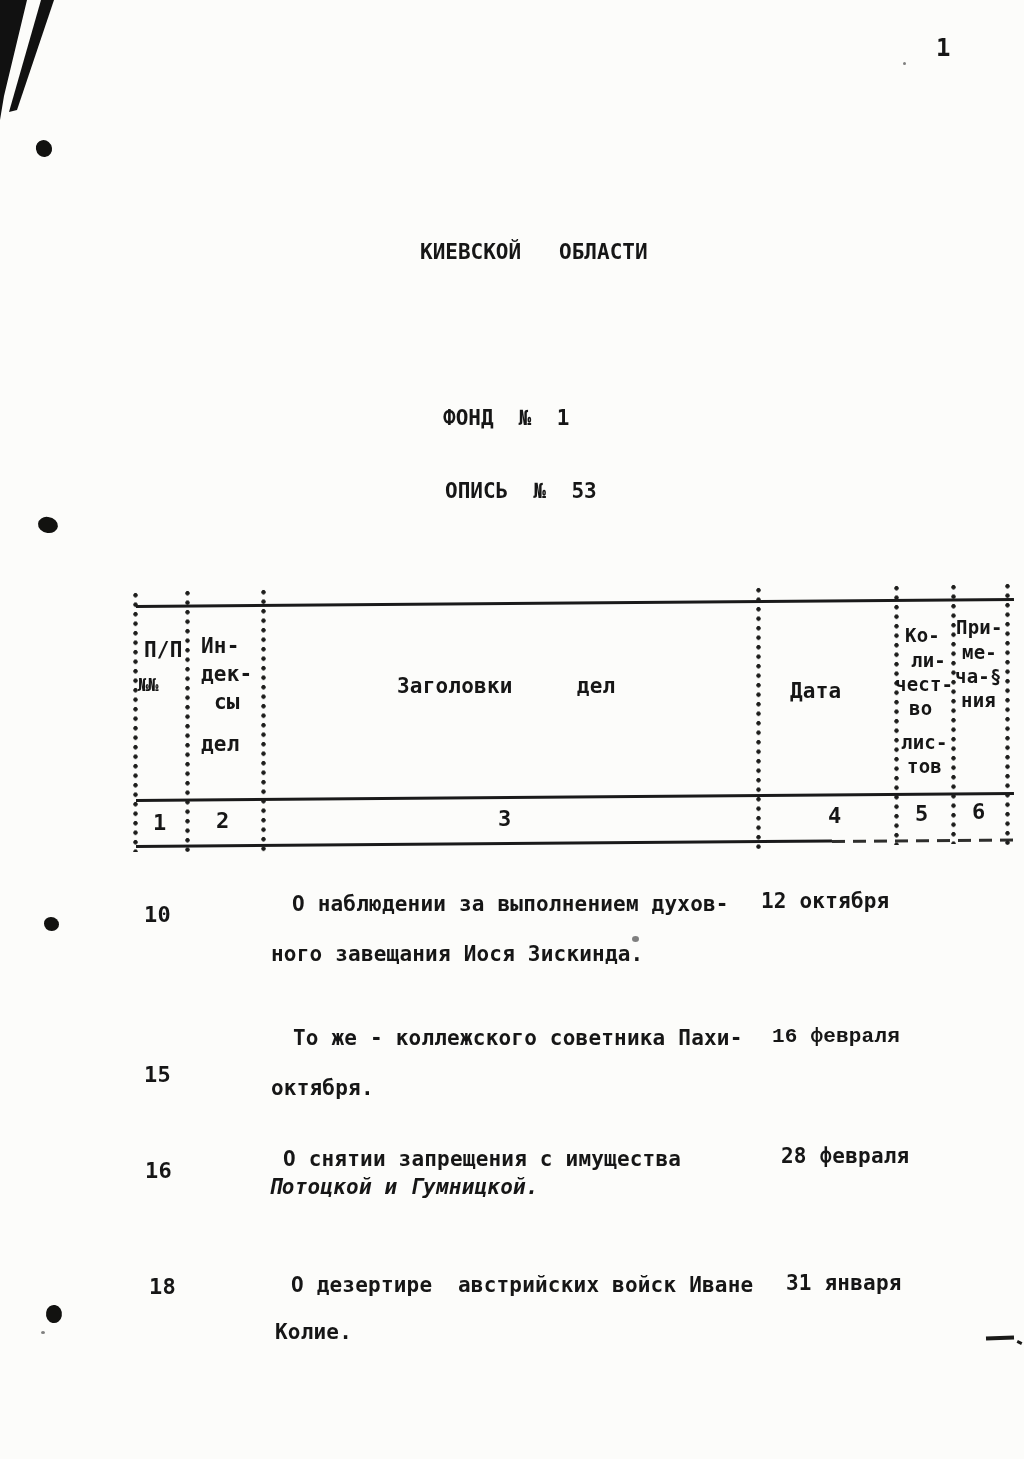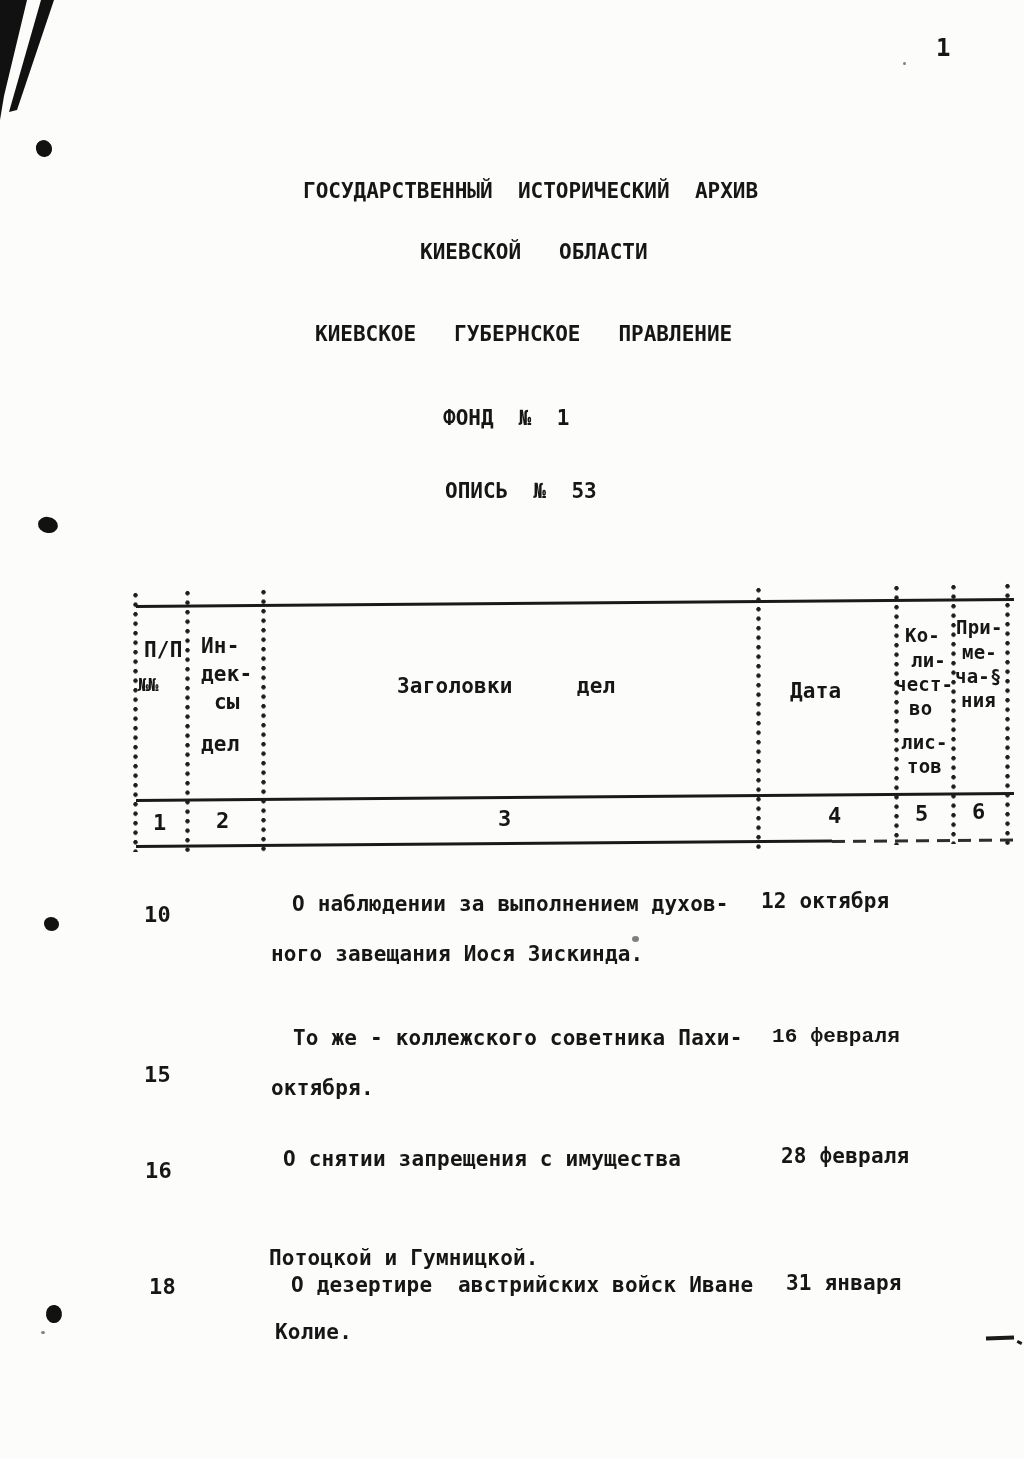--- a/index.html
+++ b/index.html
@@ -57,23 +57,21 @@
   <div class="blot" style="left:44px;top:917px;width:15px;height:14px;"></div>
   <div class="blot" style="left:46px;top:1305px;width:16px;height:18px;transform:rotate(10deg);"></div>
   <div class="speck" style="left:41px;top:1331px;width:4px;height:3px;"></div>
   <div class="speck" style="left:632px;top:936px;width:7px;height:6px;"></div>
   <div class="speck" style="left:903px;top:62px;width:3px;height:3px;"></div>
   <div class="dashmark" style="left:986px;top:1336px;width:28px;height:4px;transform:rotate(-2deg);"></div>
   <div class="dashmark" style="left:1017px;top:1341px;width:5px;height:3px;transform:rotate(25deg);"></div>
 
   <div class="txt f24" style="left:936px;top:36px;">1</div>
 
-  <div class="txt" style="left:303px;top:181px;letter-spacing:0;">ГОСУДАРСТВЕННЫЙ  ИСТОРИЧЕСКИЙ  АРХИВ</div>
   <div class="txt" style="left:420px;top:242px;letter-spacing:0;">КИЕВСКОЙ   ОБЛАСТИ</div>
-  <div class="txt" style="left:315px;top:324px;letter-spacing:0;">КИЕВСКОЕ   ГУБЕРНСКОЕ   ПРАВЛЕНИЕ</div>
   <div class="txt" style="left:443px;top:408px;letter-spacing:0;">ФОНД  №  1</div>
   <div class="txt" style="left:445px;top:481px;letter-spacing:0;">ОПИСЬ  №  53</div>
 
   <div class="hrule" style="left:136px;top:605px;width:878px;"></div>
   <div class="hrule" style="left:136px;top:799px;width:878px;"></div>
   <div class="hrule" style="left:136px;top:845px;width:696px;"></div>
   <div class="hrule-dash" style="left:832px;top:839.5px;width:184px;"></div>
 
   <div class="vdots" style="left:133px;top:592px;height:260px;"></div>
   <div class="vdots" style="left:185px;top:590px;height:262px;"></div>
@@ -125,21 +123,21 @@
     <div class="txt f22" style="left:144px;top:1038px;margin-top:26px;">15</div>
     <div class="txt" style="left:293px;top:1028px;">То же - коллежского советника Пахи-</div>
     <div class="txt" style="left:772px;top:1026px;font-family:Liberation Mono, monospace;">16 февраля</div>
     <div class="txt" style="left:271px;top:1078px;">октября.</div>
   </div>
 
   <div>
     <div class="txt f22" style="left:145px;top:1160px;">16</div>
     <div class="txt" style="left:283px;top:1149px;">О снятии запрещения с имущества</div>
     <div class="txt" style="left:781px;top:1146px;">28 февраля</div>
-    <div class="txt" style="left:269px;top:1248px;">Потоцкой и Гумницкой.</div>
+    <div class="txt" style="left:269px;top:1177px;font-style:italic;">Потоцкой и Гумницкой.</div>
   </div>
 
   <div>
     <div class="txt f22" style="left:149px;top:1276px;">18</div>
     <div class="txt" style="left:291px;top:1275px;">О дезертире  австрийских войск Иване</div>
     <div class="txt" style="left:786px;top:1273px;">31 января</div>
     <div class="txt" style="left:275px;top:1322px;">Колие.</div>
   </div>
 
 </div>

